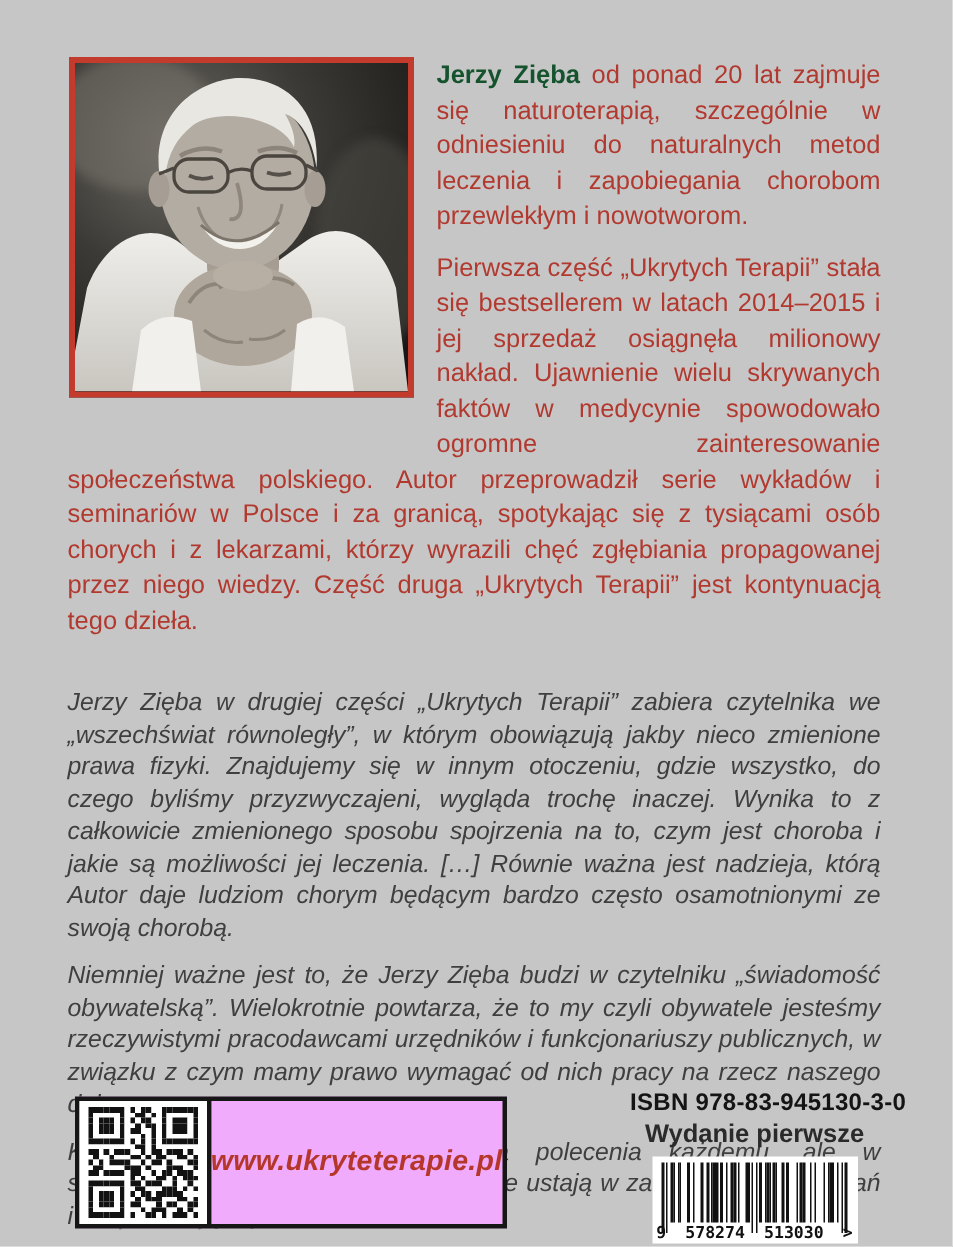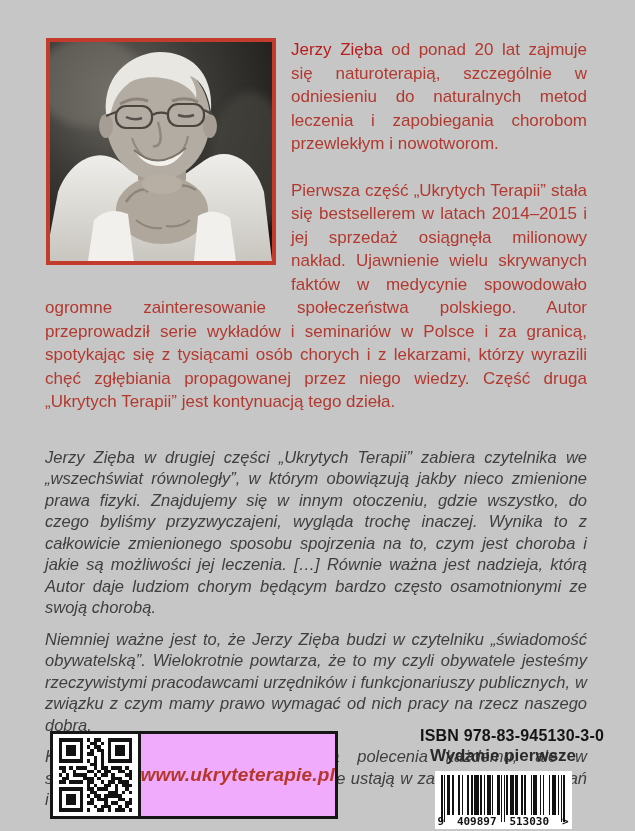--- a/index.html
+++ b/index.html
@@ -8,22 +8,22 @@
   .content{padding:38px 48px 0 45px;}
 
   
   .photo-frame{float:left;width:222px;height:219px;border:4px solid #c23b2d;
     margin:0 15px 30px 1px;background:#222;overflow:hidden;}
   .photo-frame svg{display:block;}
 
   
   .bio{color:#b2392f;font-size:17px;line-height:23.5px;text-align:justify;}
   .bio .para{margin:0;}
-  .bio .para + .para{margin-top:23px;}
-  .bio .bold-name{font-weight:normal;color:#b91c1c;}
+  .bio .para + .para{margin-top:11px;}
+  .bio .bold-name{font-weight:bold;color:#14532d;}
 
   
   .review{clear:both;padding-top:33px;color:#3f3f3f;font-style:italic;
     font-size:16.5px;line-height:21.5px;text-align:justify;}
   .review p{margin:0 0 10px;}
 
   
   .footer-box{position:absolute;left:50px;top:731px;width:288px;height:88px;
     border:3px solid #161616;box-sizing:border-box;display:flex;background:#f0abfc;}
   .qr-cell{width:88px;background:#ffffff;border-right:3px solid #161616;
@@ -677,19 +677,19 @@
           <span class="bar"></span>
           <span class="bar"></span>
           <span class="bar b"></span>
           <span class="bar"></span>
           <span class="bar b g"></span>
           <span class="bar g"></span>
           <span class="bar b g"></span>
         </div>
       <div class="barcode-digits">
         <span>9</span>
-        <span>409897</span>
+        <span>578274</span>
         <span>513030</span>
         <span>&gt;</span>
       </div>
     </div>
   </div>
 </div>
 
 </body></html>

